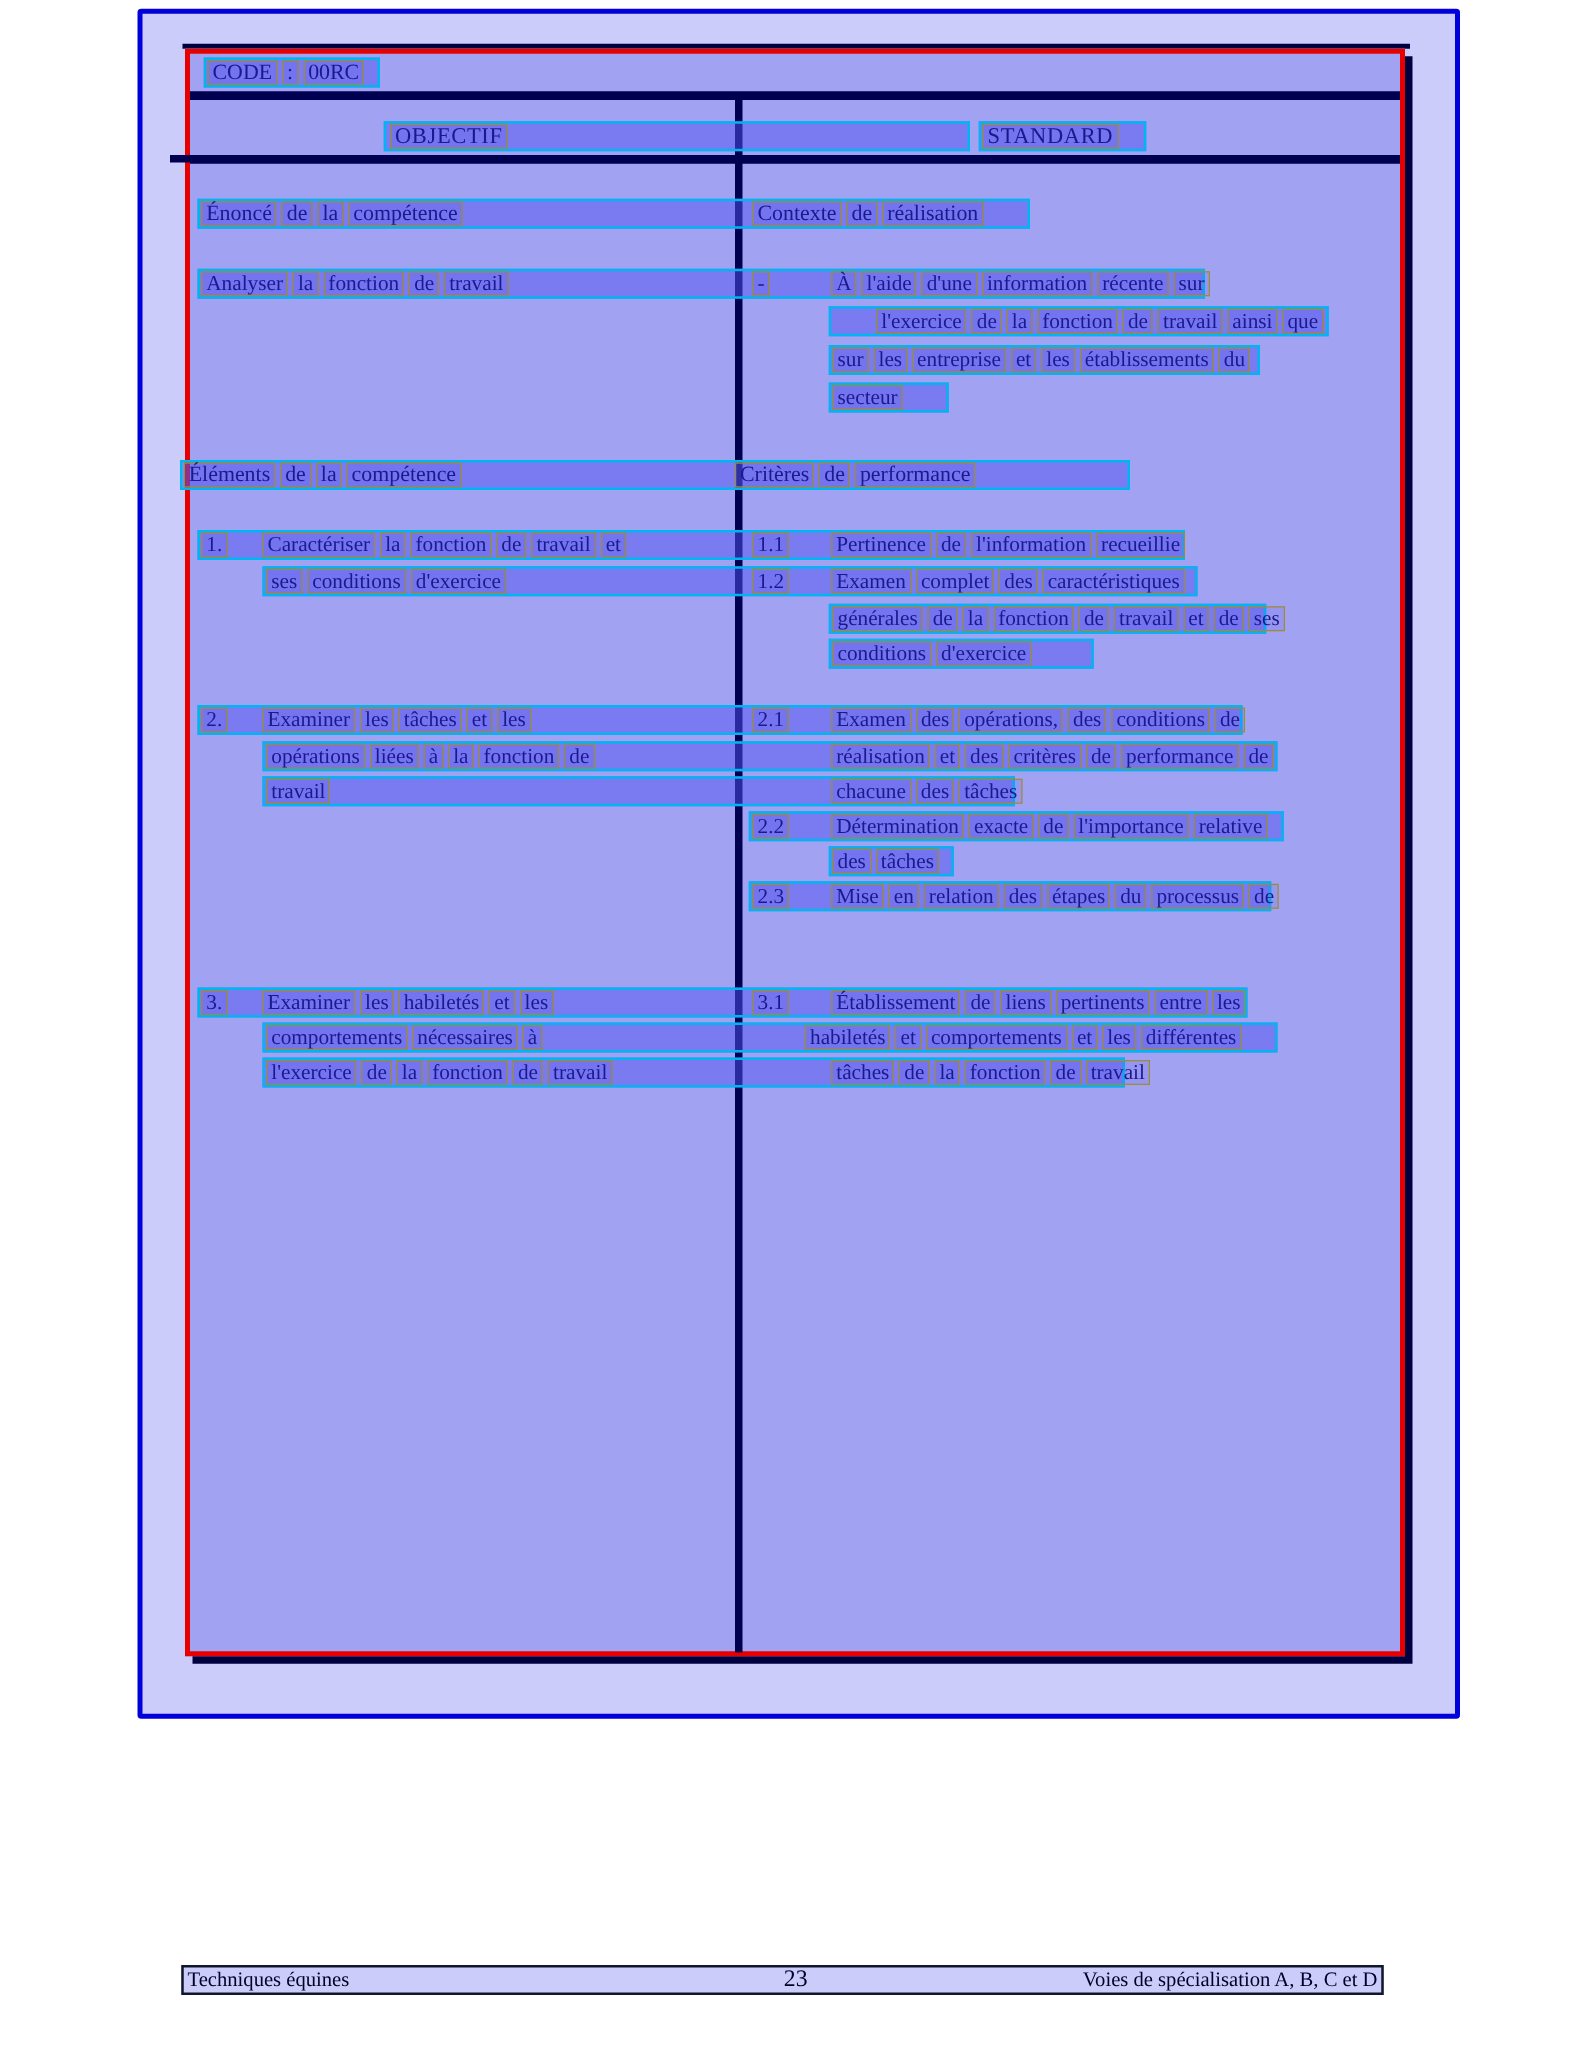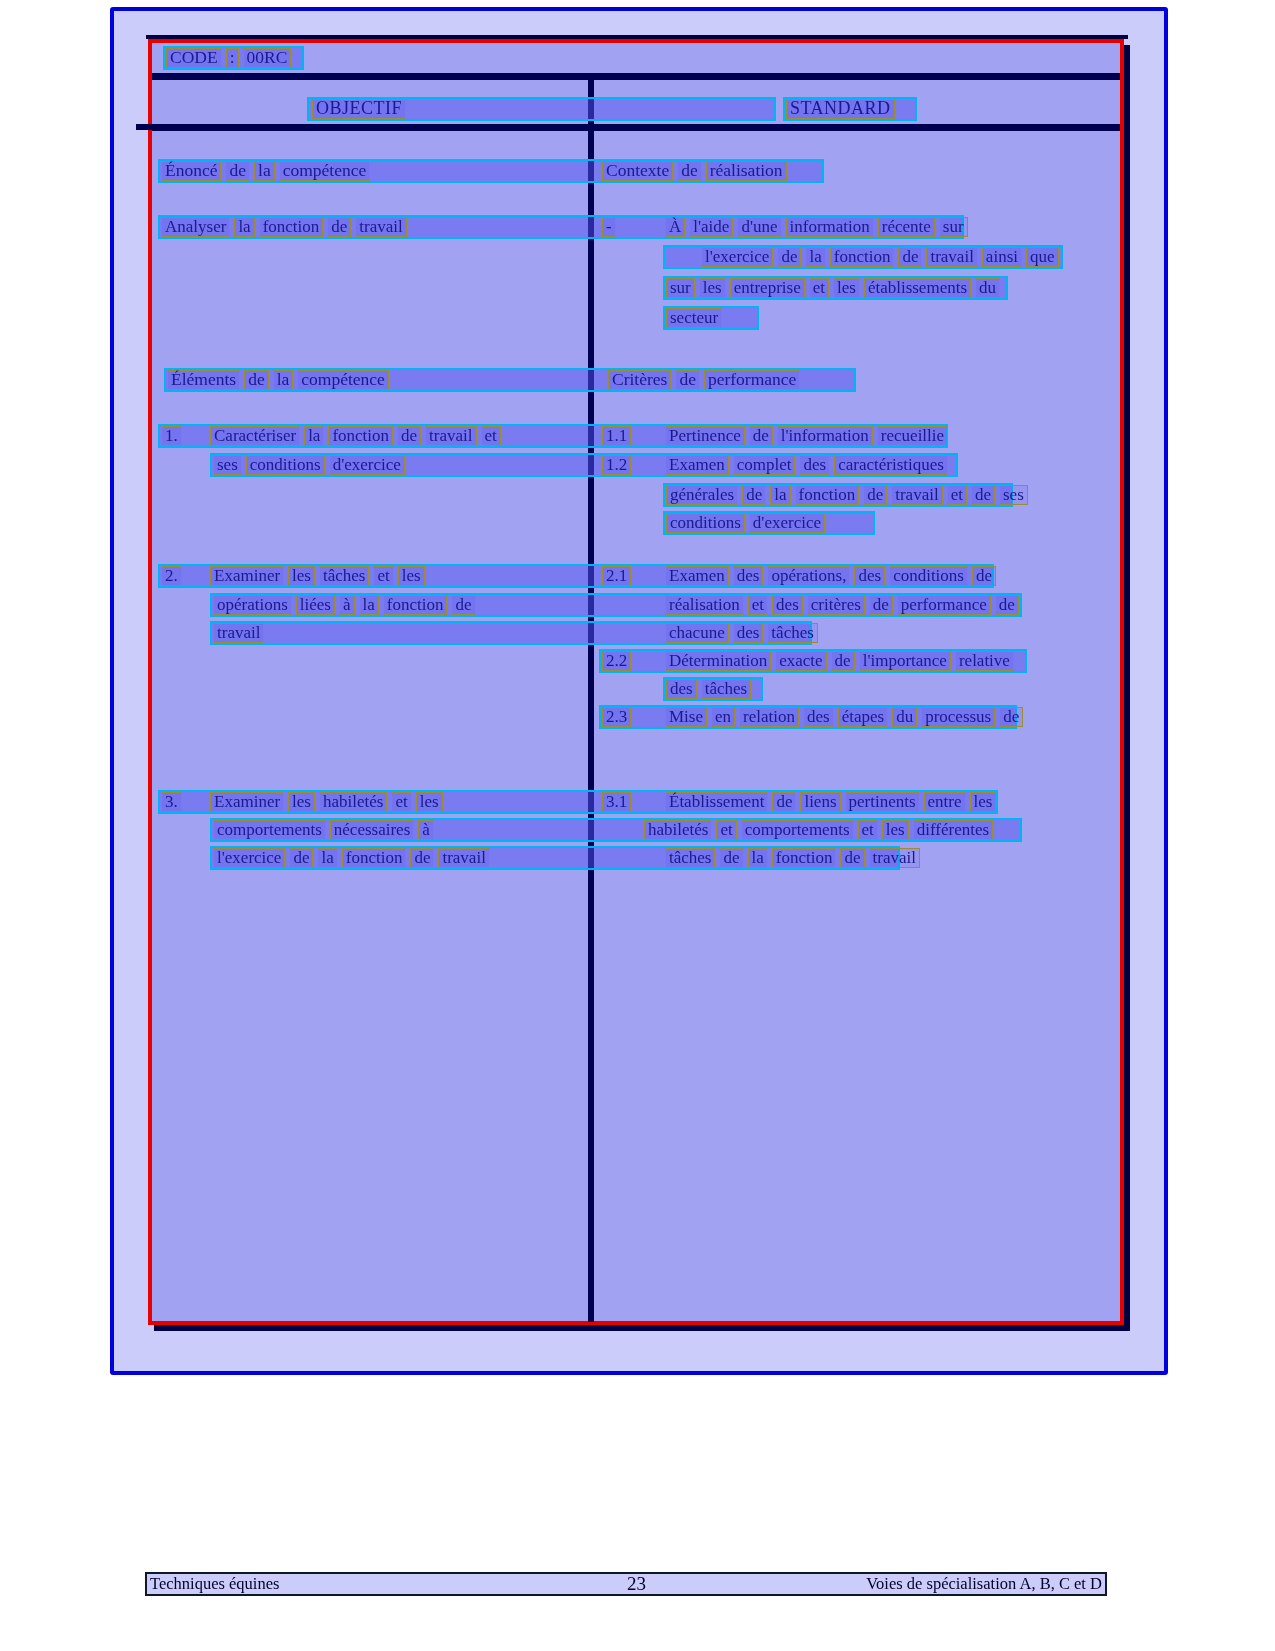--- a/index.html
+++ b/index.html
@@ -80,21 +80,21 @@
       </div>
       <div class="line-box" style="left: 663px; top: 245px; width: 400px;">
         <div class="line-part" style="left: 1px; margin-left: 35px;"><span class="word-box">l'exercice</span><span class="word-box">de</span><span class="word-box">la</span><span class="word-box">fonction</span><span class="word-box">de</span><span class="word-box">travail</span><span class="word-box">ainsi</span><span class="word-box">que</span></div>
       </div>
       <div class="line-box" style="left: 663px; top: 276px; width: 345px;">
         <div class="line-part" style="left: 1px;"><span class="word-box">sur</span><span class="word-box">les</span><span class="word-box">entreprise</span><span class="word-box">et</span><span class="word-box">les</span><span class="word-box">établissements</span><span class="word-box">du</span></div>
       </div>
       <div class="line-box" style="left: 663px; top: 306px; width: 96px;">
         <div class="line-part" style="left: 1px;"><span class="word-box">secteur</span></div>
       </div>
-      <div class="line-box" style="left: 164px; top: 368px; width: 692px; padding-left: 10px;">
+      <div class="line-box" style="left: 144px; top: 368px; width: 760px; padding-left: 10px;">
         <div class="line-part bold" style="left: 1px;"><span class="word-box">Éléments</span><span class="word-box">de</span><span class="word-box">la</span><span class="word-box">compétence</span></div>
         <div class="line-part bold" style="left: 442px;"><span class="word-box">Critères</span><span class="word-box">de</span><span class="word-box">performance</span></div>
       </div>
       <div class="line-box" style="left: 158px; top: 424px; width: 790px;">
         <div class="line-part" style="left: 1px;"><span class="word-box">1.</span></div>
         <div class="line-part" style="left: 50px;"><span class="word-box">Caractériser</span><span class="word-box">la</span><span class="word-box">fonction</span><span class="word-box">de</span><span class="word-box">travail</span><span class="word-box">et</span></div>
         <div class="line-part" style="left: 442px;"><span class="word-box">1.1</span></div>
         <div class="line-part" style="left: 505px;"><span class="word-box">Pertinence</span><span class="word-box">de</span><span class="word-box">l'information</span><span class="word-box">recueillie</span></div>
       </div>
       <div class="line-box" style="left: 210px; top: 453px; width: 748px;">

